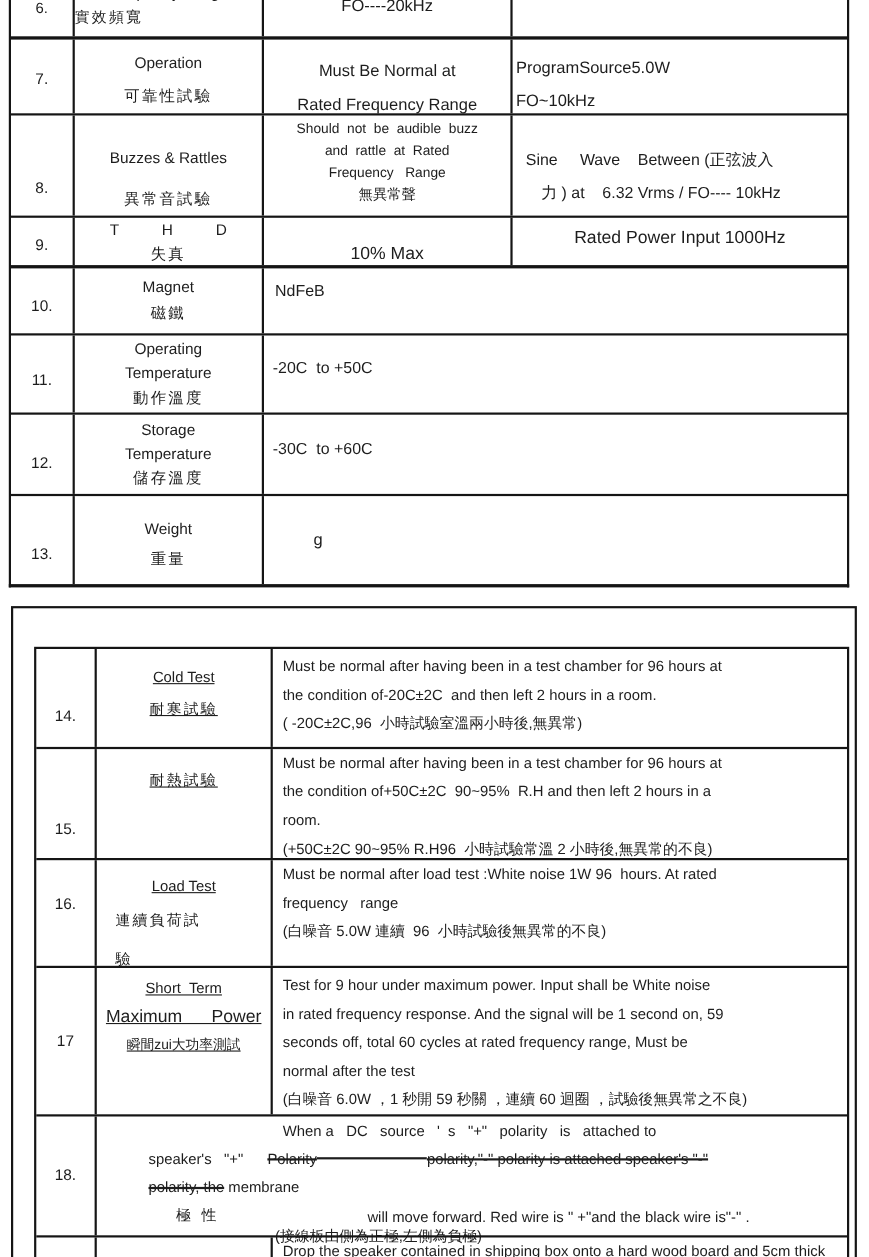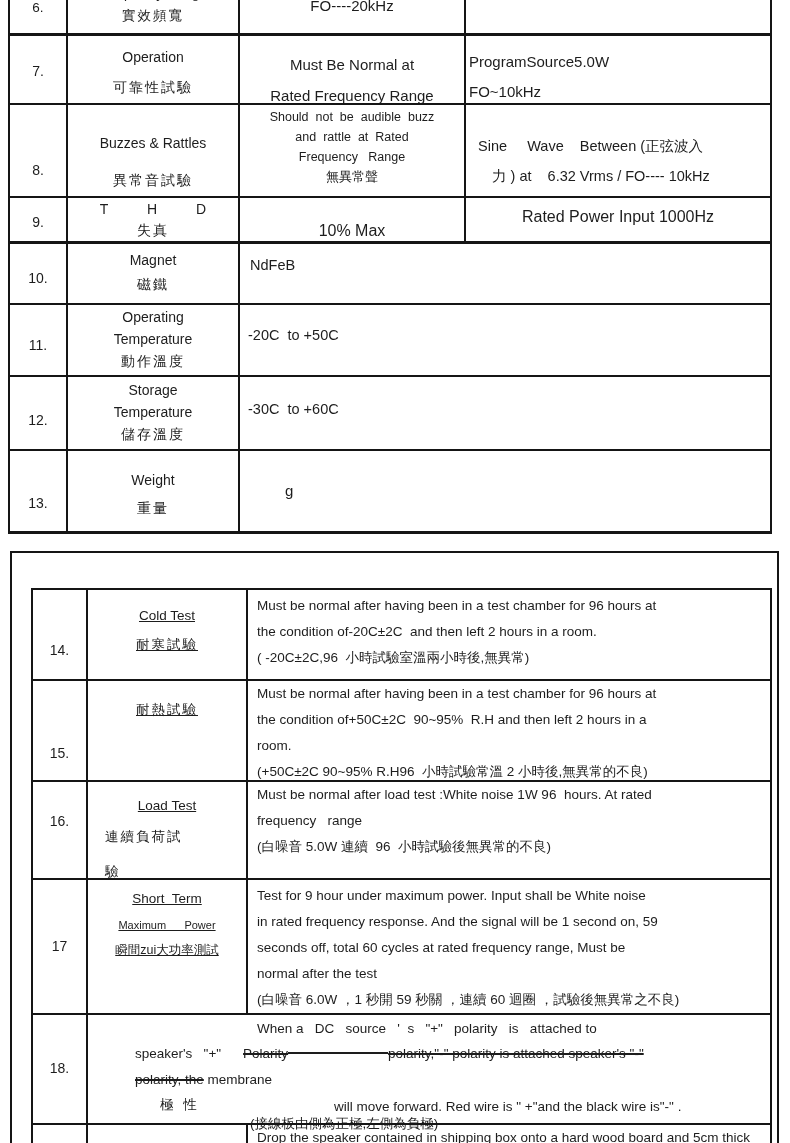--- a/index.html
+++ b/index.html
@@ -40,21 +40,21 @@
 <div class="screen">
 
   <div class="t1">
 
     <div class="t1row first" style="height:33px">
       <div class="cA" style="position:relative">
         <span class="tx abs" style="left:0;right:0;top:-2px;text-align:center">6.</span>
       </div>
       <div class="cB" style="position:relative">
         <span class="en tx abs" style="left:0;right:0;top:-16px;text-align:center">Frequency Range</span>
-        <span class="zh tx abs" style="left:0;right:0;top:6px;text-align:center">實效頻寬</span>
+        <span class="zh tx abs" style="left:0;right:0;top:6px;text-align:left">實效頻寬</span>
       </div>
       <div class="cC" style="position:relative">
         <span class="tx abs" style="left:0;right:0;top:-4px;text-align:center;font-size:15px">FO----20kHz</span>
       </div>
       <div class="cD"></div>
     </div>
 
     <div class="t1row thick" style="height:70px">
       <div class="cA" style="padding-top:27px"><span>7.</span></div>
       <div class="cB" style="padding-top:6px">
@@ -190,21 +190,21 @@
           <div class="dl">Must be normal after load test :White noise 1W 96  hours. At rated</div>
           <div class="dl">frequency   range</div>
           <div class="dl">(白噪音 5.0W 連續  96  小時試驗後無異常的不良)</div>
         </div>
       </div>
 
       <div class="t2row" style="height:135px">
         <div class="dA" style="padding-top:58px"><span>17</span></div>
         <div class="dB" style="padding-top:5px">
           <div class="lb tx" style="line-height:27px">Short  Term</div>
-          <div class="lb tx" style="line-height:26px;font-size:11px">Maximum      Power</div>
+          <div class="lb tx" style="line-height:26px;font-size:16px">Maximum      Power</div>
           <div class="lb tx" style="line-height:25px;font-size:12.5px">瞬間zui大功率測試</div>
         </div>
         <div class="dC" style="padding-top:3px">
           <div class="dl">Test for 9 hour under maximum power. Input shall be White noise</div>
           <div class="dl">in rated frequency response. And the signal will be 1 second on, 59</div>
           <div class="dl">seconds off, total 60 cycles at rated frequency range, Must be</div>
           <div class="dl">normal after the test</div>
           <div class="dl">(白噪音 6.0W ，1 秒開 59 秒關 ，連續 60 迴圈 ，試驗後無異常之不良)</div>
         </div>
       </div>

